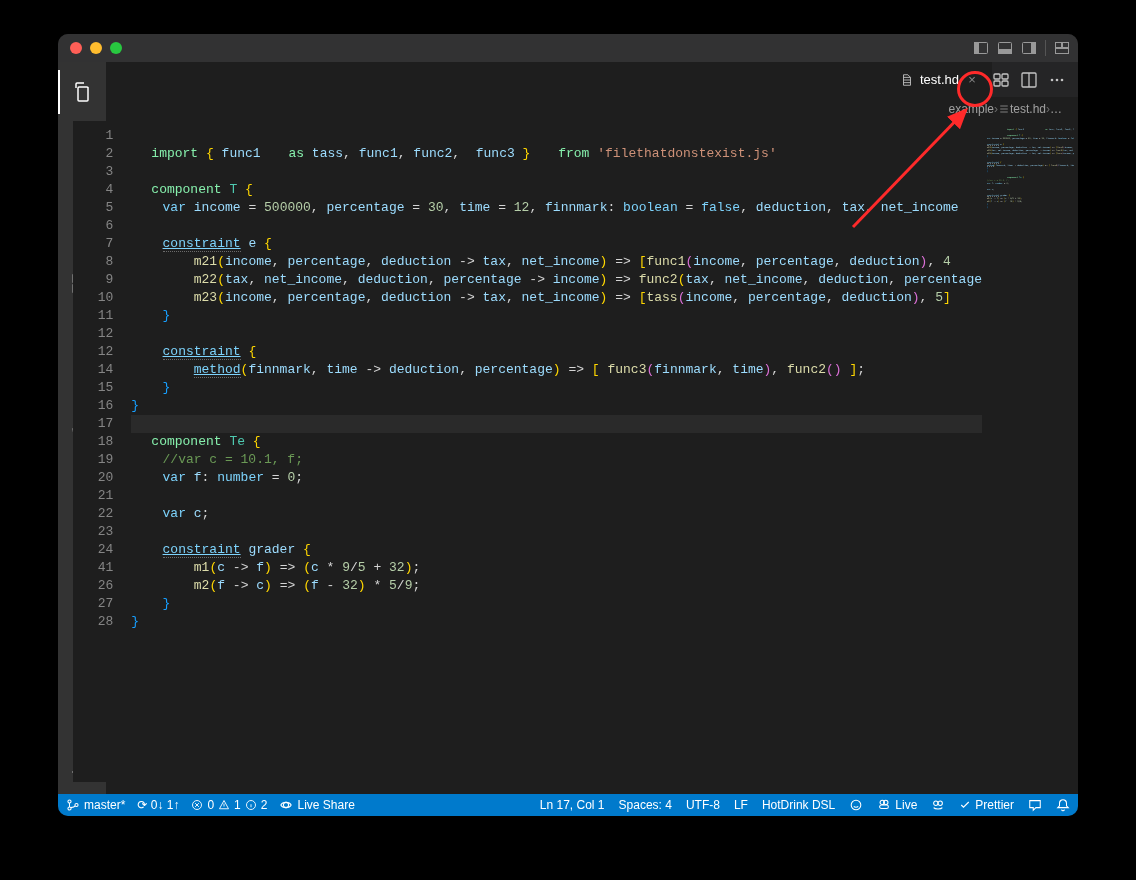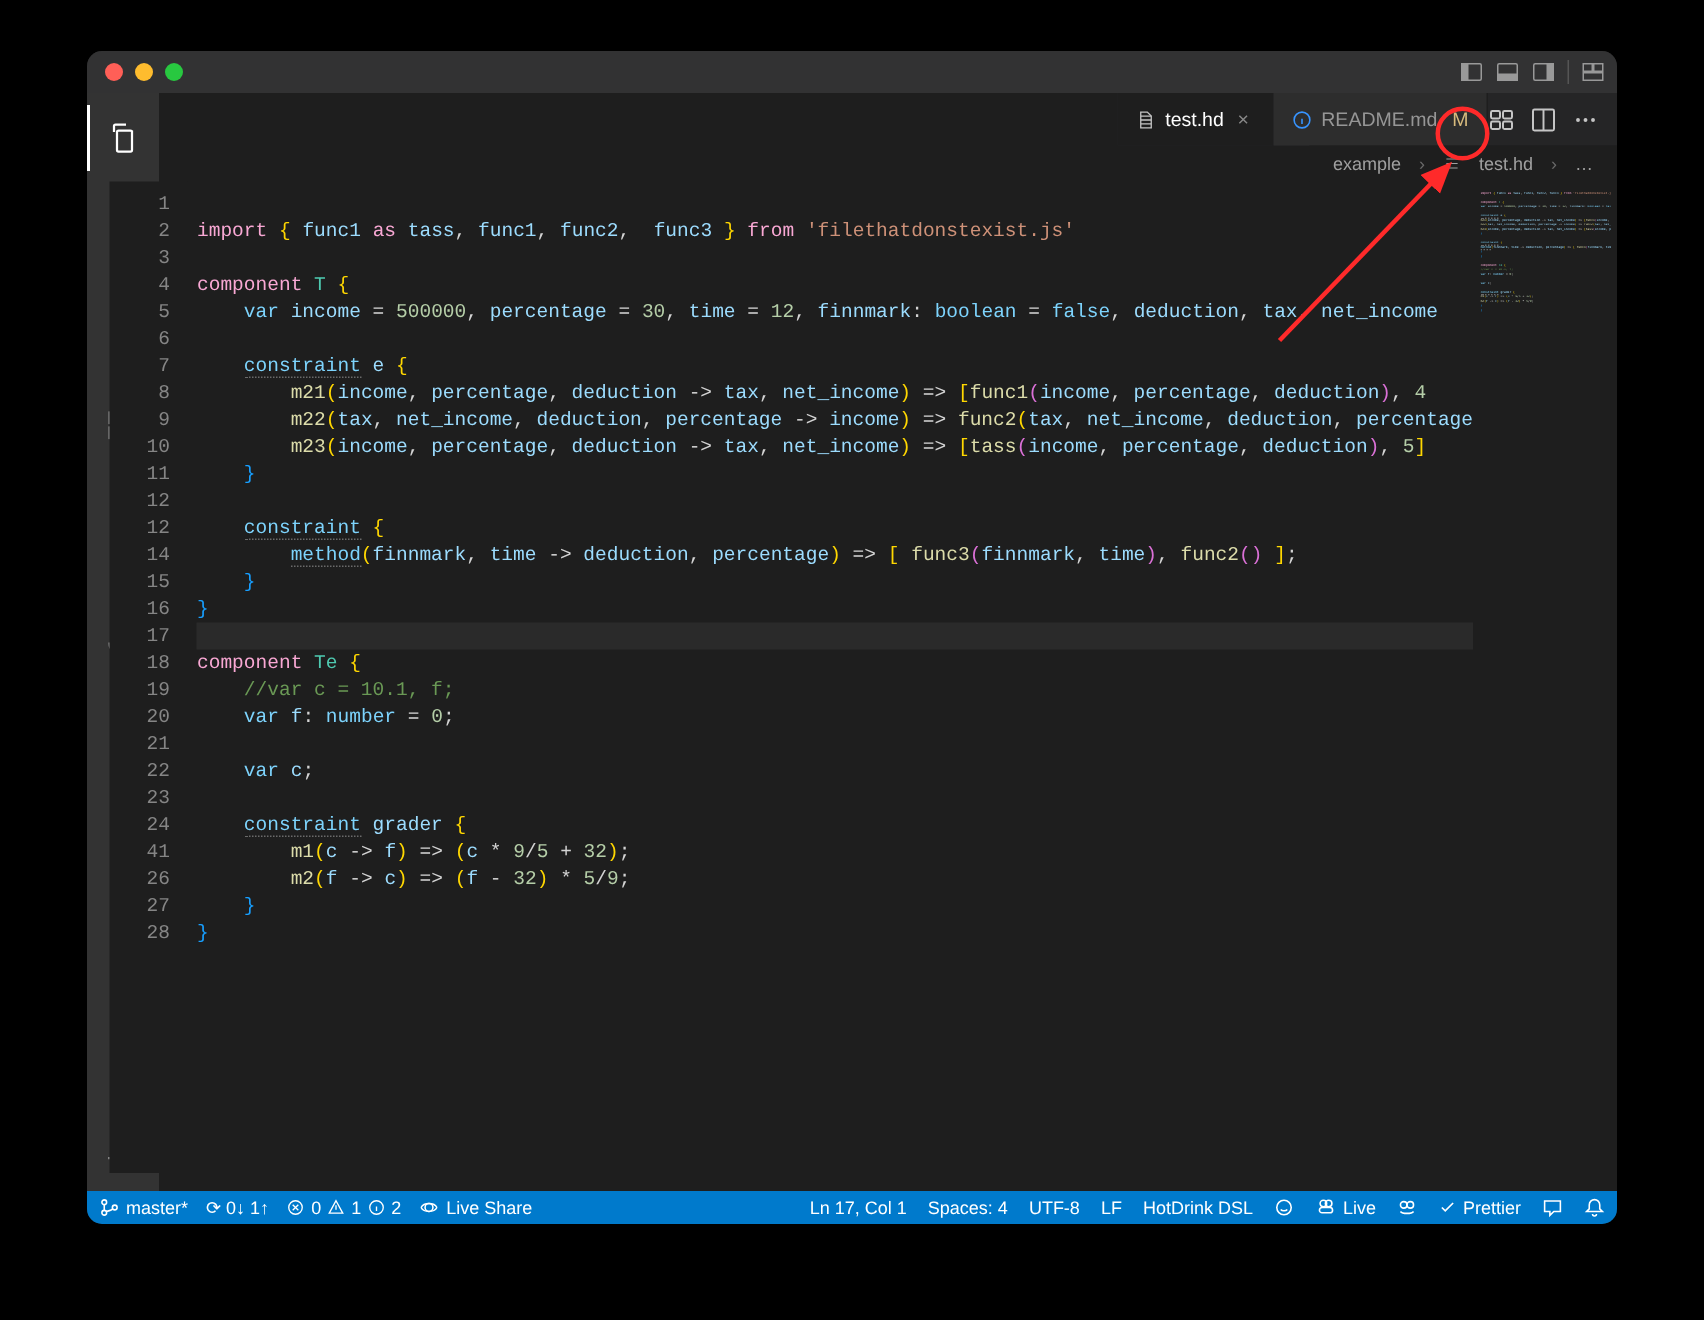--- a/index.html
+++ b/index.html
@@ -81,21 +81,21 @@
   }
   .tab.active { background: #1e1e1e; color: #fff; }
   .tab .dot-icon { width:14px; height:14px; display:inline-flex; align-items:center; justify-content:center; }
   .tab .close { color:#888; width:14px; text-align:center; }
   .tab .mod { color:#d7ba7d; margin-left:4px; }
   .tab-actions {
     margin-left: auto; display: flex; align-items:center; gap: 10px; padding-right: 12px;
   }
   .tab-actions .ico { width:18px; height:18px; color:#c5c5c5; cursor:pointer; }
   .breadcrumb {
-    height: 24px; display:flex; align-items:center; gap:12px; padding:0 16px;
+    height: 24px; display:flex; align-items:center; gap:0; padding:0 16px;
     color:#a0a0a0; font-size:12px; background:#1e1e1e;
   }
   .breadcrumb .sep { color:#6a6a6a; }
   .editor-split { flex:1; display:flex; min-height:0; }
   .code-pane { flex:1; display:flex; min-width:0; font-family: Menlo, Consolas, "Courier New", monospace; font-size: 13px; line-height:18px; position:relative; }
   .gutter {
     width: 52px; text-align: right; color:#858585; padding: 6px 12px 6px 0;
     user-select:none; background:#1e1e1e;
   }
   .code {
@@ -103,33 +103,33 @@
     position:relative;
   }
   .code .line { height:18px; }
   .line.current { background:#2a2a2a; }
   .minimap {
     width: 96px; background:#1e1e1e; border-left:1px solid #1e1e1e; position:relative;
     font-size:2px; line-height:3px; color:#555; padding:4px; overflow:hidden;
     font-family: monospace;
   }
   
-  .kw { color:#f9a8d4; }         
+  .kw { color:#86efac;margin-left:20px; }         
   .kw2 { color:#7dd3fc; }        
   .str { color:#ce9178; }        
   .fn { color:#dcdcaa; }         
   .id { color:#9cdcfe; }         
   .ty { color:#4ec9b0; }         
   .punc { color:#d4d4d4; }
   .brace1 { color:#ffd700; }
   .brace2 { color:#da70d6; }
   .brace3 { color:#179fff; }
   .num { color:#b5cea8; }
   .cmt { color:#6a9955; }
-  .ul { border-bottom: 1px dotted #6a6a6a; }
+  .ul { border-bottom: 1px dotted #6a6a6a; text-decoration: underline; }
 
   .hscroll {
     height:12px; background:#1e1e1e; display:flex; align-items:center; padding:0 60px 0 60px;
   }
   .hscroll .thumb {
     height:10px; width:78%; background:rgba(121,121,121,0.35); border-radius:2px;
   }
   .statusbar {
     height: 22px; background:#007acc; color:#fff; display:flex; align-items:center;
     font-size:12px; padding:0 8px; gap:12px;
@@ -266,30 +266,20 @@
       <div class="tabs-row">
         <div class="tab active">
           <span class="dot-icon">
             <svg width="14" height="14" viewBox="0 0 16 16" fill="none" stroke="#c5c5c5" stroke-width="1">
                 <path d="M4 2h5l3 3v9H4z"></path>
                 <path d="M4 5h8M4 8h8M4 11h8"></path>
               </svg>
           </span>
           <span>test.hd</span>
           <span class="close">×</span>
-        </div>
-        <div class="tab">
-          <span class="dot-icon">
-            <svg width="14" height="14" viewBox="0 0 16 16" fill="none" stroke="#3794ff" stroke-width="1.2">
-                <circle cx="8" cy="8" r="6"></circle>
-                <path d="M8 5v0M8 7v4"></path>
-              </svg>
-          </span>
-          <span>README.md</span>
-          <span class="mod">M</span>
         </div>
         <div class="tab-actions">
           <span class="ico" style="position:relative;">
             <svg viewBox="0 0 18 18" width="18" height="18" fill="none" stroke="#c5c5c5" stroke-width="1.3">
                 <rect x="2" y="3" width="6" height="5" rx="1"></rect>
                 <rect x="10" y="3" width="6" height="5" rx="1"></rect>
                 <rect x="2" y="10" width="6" height="5" rx="1"></rect>
                 <rect x="10" y="10" width="6" height="5" rx="1"></rect>
               </svg>
           </span>

